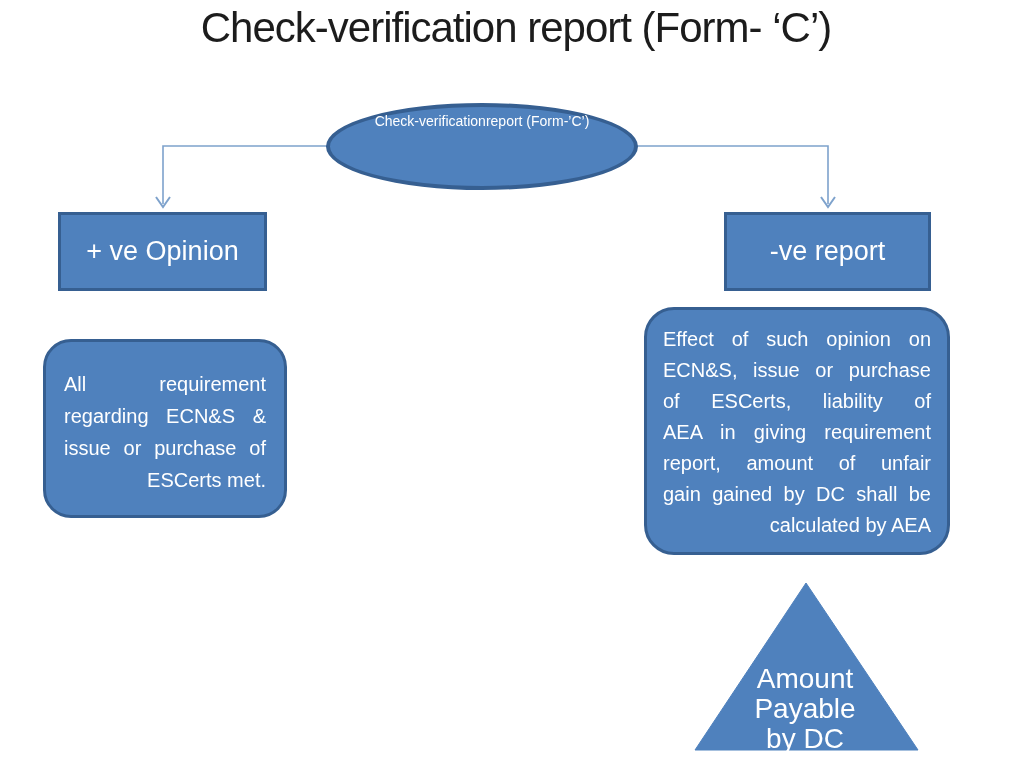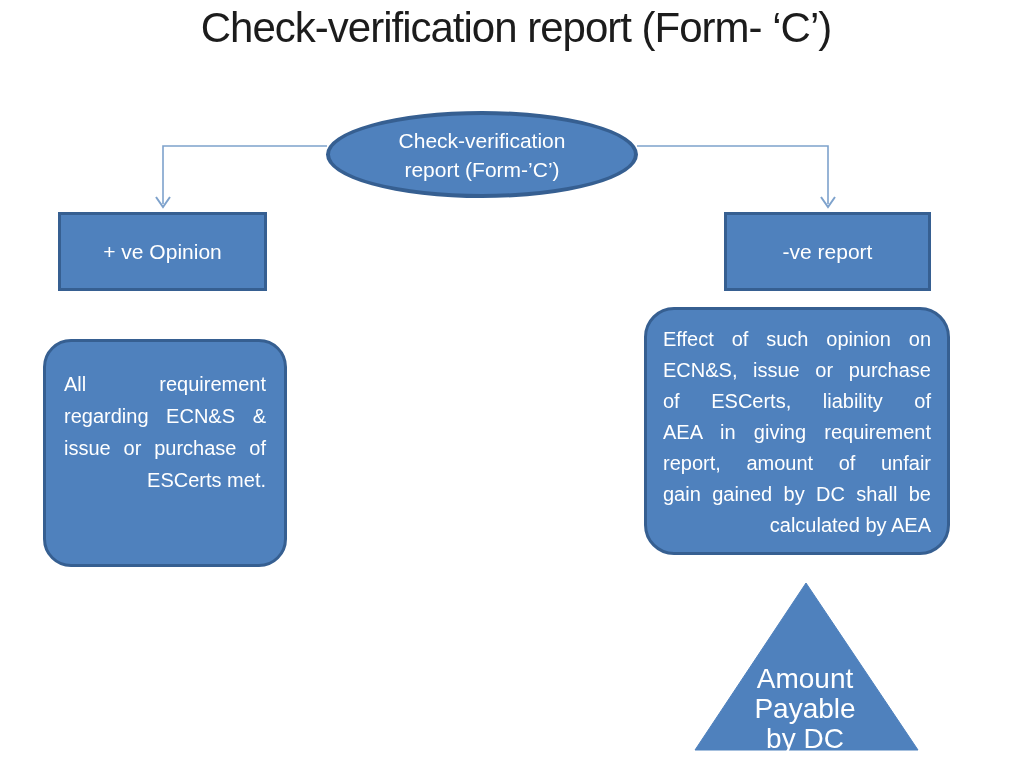--- a/index.html
+++ b/index.html
@@ -39,47 +39,47 @@
     stroke: var(--connector, #7ea2cc);
   }
   .shape {
     position: absolute;
     box-sizing: border-box;
     background: var(--shape-fill, #4f81bd);
     border: 3px solid var(--shape-border, #365f91);
     color: var(--text-on-shape, #ffffff);
   }
   .ellipse {
-    left: 326px; top: 111px;
+    left: 326px; top: 103px;
     width: 312px; height: 87px;
     border-radius: 50%;
     border-width: 4px;
     display: flex;
-    flex-direction: column;
+    flex-direction: row;
     justify-content: center;
     text-align: center;
-    font-size: 21px;
+    font-size: 14px;
     line-height: 29px;
   }
   .opinion {
     width: 209px; height: 79px;
     top: 212px;
     display: flex;
     align-items: center;
     justify-content: center;
-    font-size: 21px;
+    font-size: 27px;
   }
   .opinion.left  { left: 58px; }
   .opinion.right { left: 724px; width: 207px; }
   .detail {
     font-size: 20px;
   }
   .detail.left {
     left: 43px; top: 339px;
-    width: 244px; height: 228px;
+    width: 244px; height: 179px;
     border-radius: 28px;
     padding: 26px 18px 0 18px;
     line-height: 32px;
   }
   .detail.right {
     left: 644px; top: 307px;
     width: 306px; height: 248px;
     border-radius: 30px;
     padding: 14px 16px 0 16px;
     line-height: 31px;

